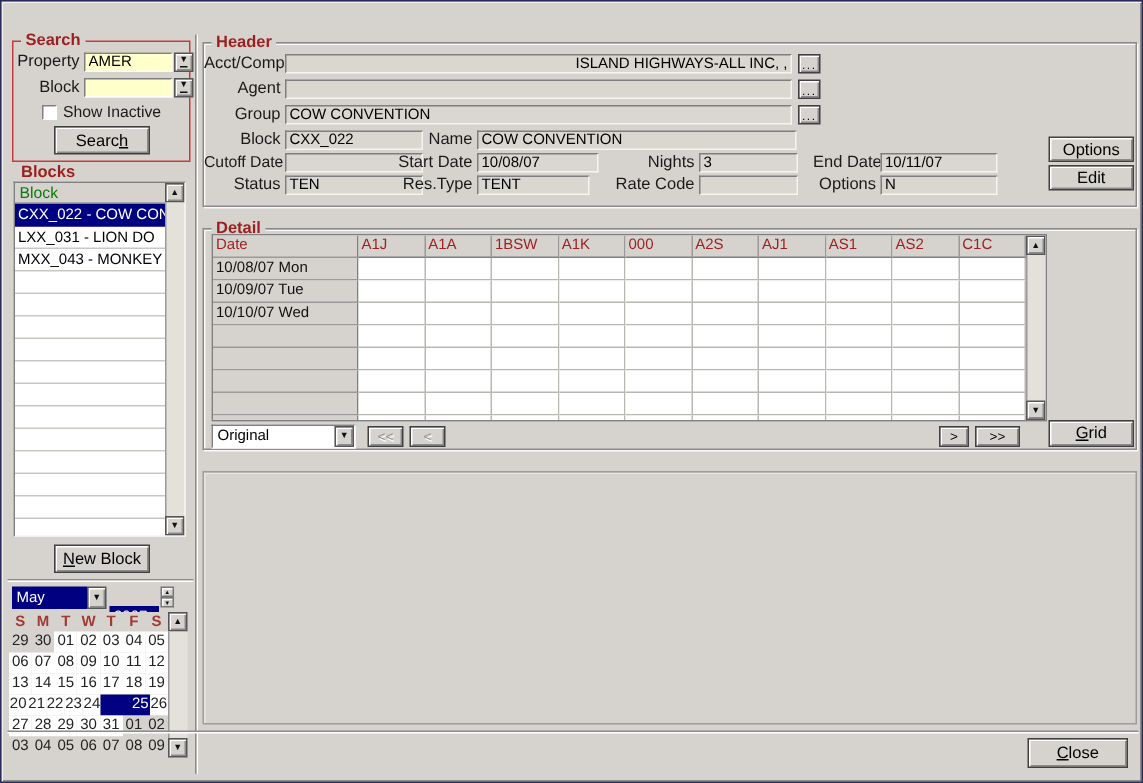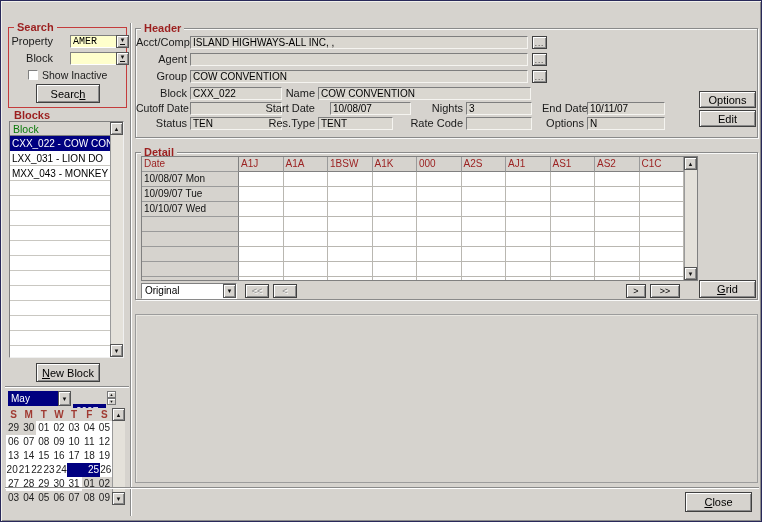--- a/index.html
+++ b/index.html
@@ -58,21 +58,21 @@
     background:#d6d3ce; border:1px solid #555;
     box-shadow: inset 1px 1px 0 #fff, inset -1px -1px 0 #8a8a8a; font-size:6px; color:#111; }
   .lov-glyph{ font-size:6px; line-height:5px; border-bottom:1px solid #111; padding-bottom:1px; }
   
   .search-box{ position:absolute; left:7px; top:26px; width:119px; height:81px;
     border:1px solid var(--group-border,#c43c3c); }
   .search-box .group-label{ background:#d6d3ce; }
   .srow-lbl{ left:0; width:44px; }
   .search-input{ position:absolute; left:47px; width:59px; height:13px; font-size:10px;
     padding:0 2px; border:1px solid; border-color:#808080 #fff #fff #808080; outline:none;
-    font-family:Liberation Mono, monospace;margin-left:14px; }
+    font-family:Liberation Sans, sans-serif; }
   .lov-btn{ position:absolute; width:13px; height:13px; }
   .chk{ position:absolute; left:19px; top:42px; width:10px; height:10px; background:#fff;
     border:1px solid; border-color:#808080 #fff #fff #808080; }
   .chk-lbl{ position:absolute; left:33px; top:41px; font-size:10.5px; color:#1a1a1a; }
   
   .blocks-label{ position:absolute; left:13px; top:108px; font-size:11px; font-weight:bold;
     color:var(--section-label,#9c1f1f); }
   .listbox{ position:absolute; left:8px; top:120px; width:115px; height:237px; background:#fff;
     border:1px solid; border-color:#808080 #f0f0f0 #f0f0f0 #808080; overflow:hidden; }
   .list-head{ position:absolute; left:0; top:0; right:13px; height:14px; background:#d6d3ce;
@@ -263,40 +263,40 @@
 
     <div class="sb-btn" style="left:111px; top:407px;">▲</div>
     <div class="sb-track" style="left:111px; top:420px; height:71px;"></div>
     <div class="sb-btn" style="left:111px; top:491px;">▼</div>
   </div>
 
   <div class="groupbox hdr-box">
     <span class="group-label">Header</span>
 
     <span class="lbl" style="left:0; width:51px; top:7px;">Acct/Comp</span>
-    <div class="field" style="left:54px; top:7px; width:338px;">ISLAND HIGHWAYS-ALL INC, ,</div>
+    <div class="field" style="left:54px; top:7px; width:338px;text-align:right;">ISLAND HIGHWAYS-ALL INC, ,</div>
     <div class="btn dots-btn" style="left:396px; top:7px;">...</div>
 
     <span class="lbl" style="left:0; width:51px; top:24px;">Agent</span>
     <div class="field" style="left:54px; top:24px; width:338px;"></div>
     <div class="btn dots-btn" style="left:396px; top:24px;">...</div>
 
     <span class="lbl" style="left:0; width:51px; top:41px;">Group</span>
     <div class="field" style="left:54px; top:41px; width:338px;">COW CONVENTION</div>
     <div class="btn dots-btn" style="left:396px; top:41px;">...</div>
 
     <span class="lbl" style="left:0; width:51px; top:58px;">Block</span>
     <div class="field" style="left:54px; top:58px; width:92px;">CXX_022</div>
     <span class="lbl" style="left:121px; width:58px; top:58px;">Name</span>
     <div class="field" style="left:182px; top:58px; width:213px;">COW CONVENTION</div>
 
     <span class="lbl" style="left:0; width:51px; top:73px; font-size:10.5px;">Cutoff Date</span>
     <div class="field" style="left:54px; top:73px; width:92px;"></div>
     <span class="lbl" style="left:121px; width:58px; top:73px;">Start Date</span>
-    <div class="field" style="left:182px; top:73px; width:81px;margin-left:12px;">10/08/07</div>
+    <div class="field" style="left:182px; top:73px; width:81px;">10/08/07</div>
     <span class="lbl" style="left:262px; width:65px; top:73px;">Nights</span>
     <div class="field" style="left:330px; top:73px; width:66px;">3</div>
     <span class="lbl" style="left:406px; width:42px; top:73px;">End Date</span>
     <div class="field" style="left:451px; top:73px; width:78px;">10/11/07</div>
 
     <span class="lbl" style="left:0; width:51px; top:88px;">Status</span>
     <div class="field" style="left:54px; top:88px; width:92px;">TEN</div>
     <span class="lbl" style="left:121px; width:58px; top:88px;">Res.Type</span>
     <div class="field" style="left:182px; top:88px; width:75px;">TENT</div>
     <span class="lbl" style="left:262px; width:65px; top:88px;">Rate Code</span>

